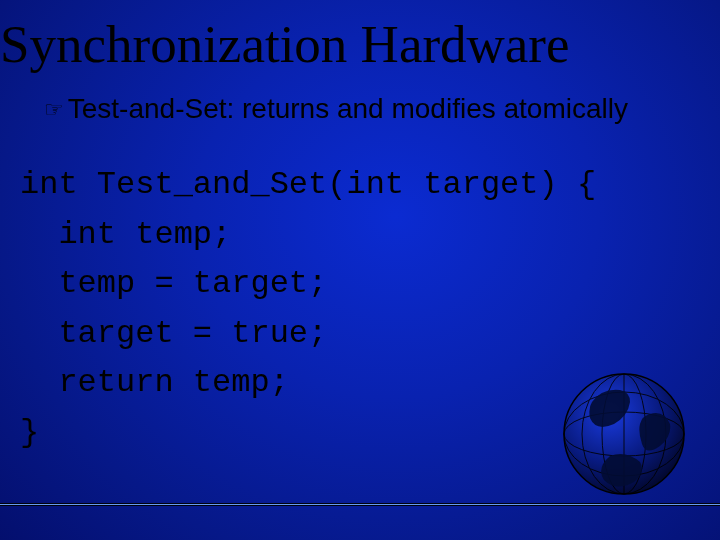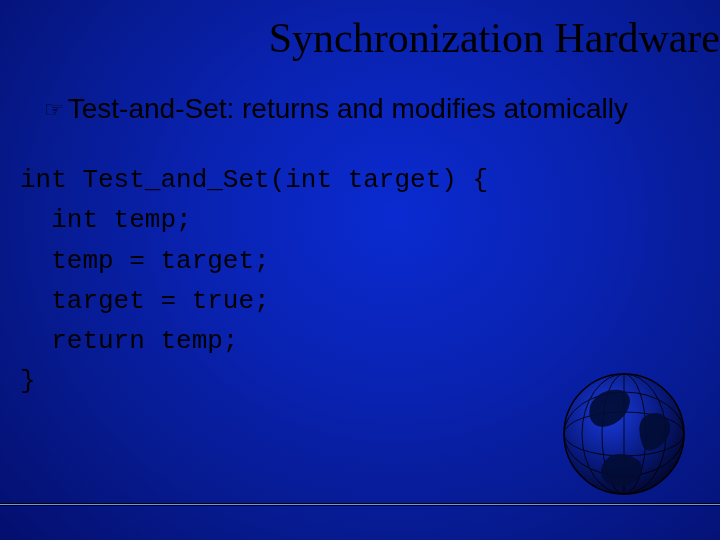--- a/index.html
+++ b/index.html
@@ -20,23 +20,23 @@
                 #030c66 80%,
                 #010444 100%);
     position: relative;
     box-sizing: border-box;
   }
   .title {
     position: absolute;
     top: 14px;
     left: 0;
     width: 100%;
-    text-align: right;
+    text-align: left;
     color: #000;
-    font-size: 42px;
+    font-size: 53px;
     font-weight: 400;
   }
   .bullet-row {
     position: absolute;
     top: 94px;
     left: 44px;
     right: 48px;
     color: #000;
     font-size: 28px;
     font-family: Arial, Helvetica, sans-serif;
@@ -48,21 +48,21 @@
     vertical-align: 1px;
     margin-right: 4px;
   }
   .code {
     position: absolute;
     top: 160px;
     left: 20px;
     right: 20px;
     font-family: "Courier New", Courier, monospace;
     color: #000;
-    font-size: 26px;
+    font-size: 32px;
     line-height: 1.55;
     white-space: pre;
   }
   .globe {
     position: absolute;
     right: 26px;
     bottom: 36px;
     width: 140px;
     height: 140px;
     pointer-events: none;

